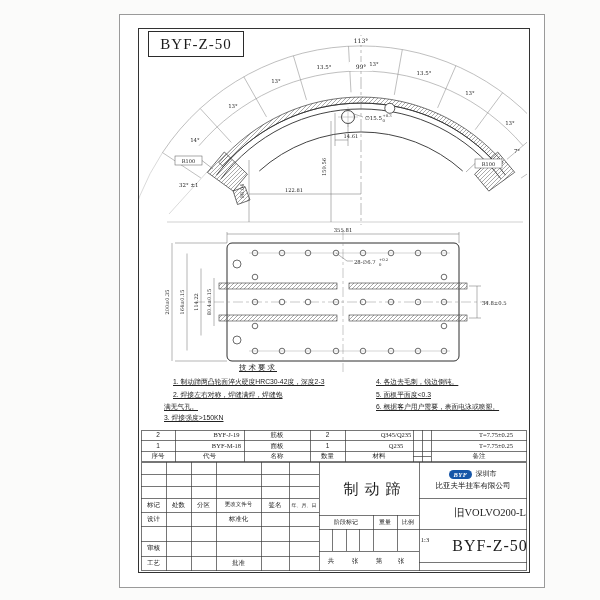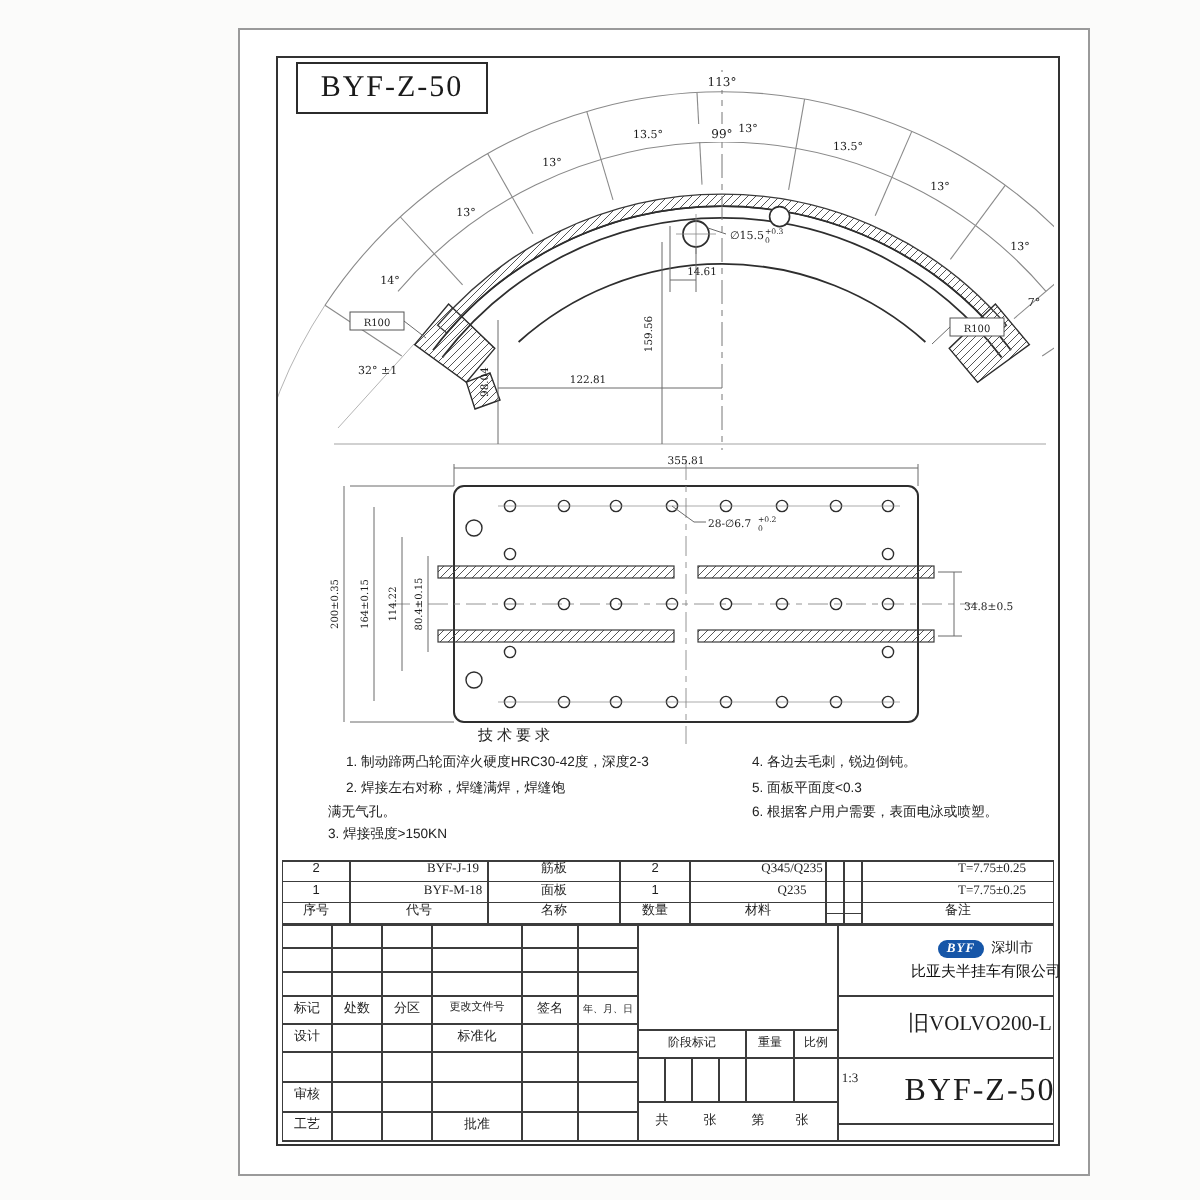--- a/index.html
+++ b/index.html
@@ -6,28 +6,28 @@
   #root{position:relative;width:600px;height:600px;overflow:hidden;font-family:"Liberation Sans",sans-serif;margin-left:31px;}
   .sheet{position:absolute;left:88px;top:14px;width:424px;height:572px;background:#fff;border:1px solid #9a9a9a;}
   .frame{position:absolute;left:107px;top:28px;width:390px;height:543px;border:1.6px solid #333;}
   .cornerbox{position:absolute;left:117px;top:31px;width:94px;height:24px;border:1.6px solid #2b2b2b;
     display:flex;align-items:center;justify-content:center;font-family:"Liberation Serif",serif;
     font-size:15px;letter-spacing:1px;color:#1a1a1a;background:#fff;}
   svg{position:absolute;overflow:hidden;}
   svg text{font-family:"DejaVu Serif",serif;fill:#1b1b1b;}
   .cellspan{position:absolute;display:flex;align-items:center;justify-content:center;
     font-size:6.5px;color:#1d1d1d;white-space:nowrap;line-height:1;}
-  .trline{position:absolute;font-size:6.8px;color:#222;white-space:nowrap;line-height:1.15;}
+  .trline{position:absolute;font-size:6.8px;color:#222;white-space:nowrap;line-height:1.15;text-decoration:underline;}
   .serif{font-family:"Liberation Serif",serif;padding-left:17px;}
   .grid line,.grid rect{stroke:#3c3c3c;stroke-width:0.7;fill:none;shape-rendering:crispEdges;}
   .logo-pill{display:inline-block;background:#1656a8;color:#fff;border-radius:7px;
     padding:1px 4px;font-size:6.5px;font-style:italic;font-weight:bold;
     font-family:"Liberation Serif",serif;letter-spacing:0.5px;}
   .company-cell{position:absolute;left:388px;top:462px;width:108px;height:36px;
-    display:flex;flex-direction:column;align-items:center;justify-content:center;gap:2px;padding-left:20px;}
+    display:flex;flex-direction:column;align-items:center;justify-content:center;gap:2px;}
   .company-row{display:flex;align-items:center;gap:4px;font-size:7px;color:#111;}
   .company-name{font-size:7.5px;color:#111;white-space:nowrap;}
 </style>
 </head>
 <body>
 
 <div id="root">
   <div class="sheet"></div>
   <div class="frame"></div>
 
@@ -293,20 +293,21 @@
     <span class="cellspan" style="left:50px;top:36px;width:25px;height:14px;">分区</span>
     <span class="cellspan" style="left:75px;top:36px;width:45px;height:14px;font-size:5.5px;">更改文件号</span>
     <span class="cellspan" style="left:120px;top:36px;width:28px;height:14px;">签名</span>
     <span class="cellspan" style="left:148px;top:36px;width:30px;height:14px;font-size:5px;">年、月、日</span>
     <span class="cellspan" style="left:0;top:50px;width:25px;height:14px;">设计</span>
     <span class="cellspan" style="left:75px;top:50px;width:45px;height:14px;">标准化</span>
     <span class="cellspan" style="left:0;top:79px;width:25px;height:15px;">审核</span>
     <span class="cellspan" style="left:0;top:94px;width:25px;height:15px;">工艺</span>
     <span class="cellspan" style="left:75px;top:94px;width:45px;height:15px;">批准</span>
 
+    <span class="cellspan" style="left:178px;top:0;width:100px;height:53px;font-size:15px;letter-spacing:6px;padding-left:6px;">制动蹄</span>
     <span class="cellspan" style="left:178px;top:53px;width:54px;height:14px;font-size:6px;">阶段标记</span>
     <span class="cellspan" style="left:232px;top:53px;width:24px;height:14px;font-size:6px;">重量</span>
     <span class="cellspan" style="left:256px;top:53px;width:22px;height:14px;font-size:6px;">比例</span>
     <span class="cellspan serif" style="left:256px;top:67px;width:22px;height:22px;">1:3</span>
     <span class="cellspan" style="left:183px;top:89px;width:14px;height:20px;">共</span>
     <span class="cellspan" style="left:207px;top:89px;width:14px;height:20px;">张</span>
     <span class="cellspan" style="left:231px;top:89px;width:14px;height:20px;">第</span>
     <span class="cellspan" style="left:253px;top:89px;width:14px;height:20px;">张</span>
 
     <span class="cellspan serif" style="left:278px;top:36px;width:108px;height:31px;font-size:10.5px;">旧VOLVO200-L</span>

